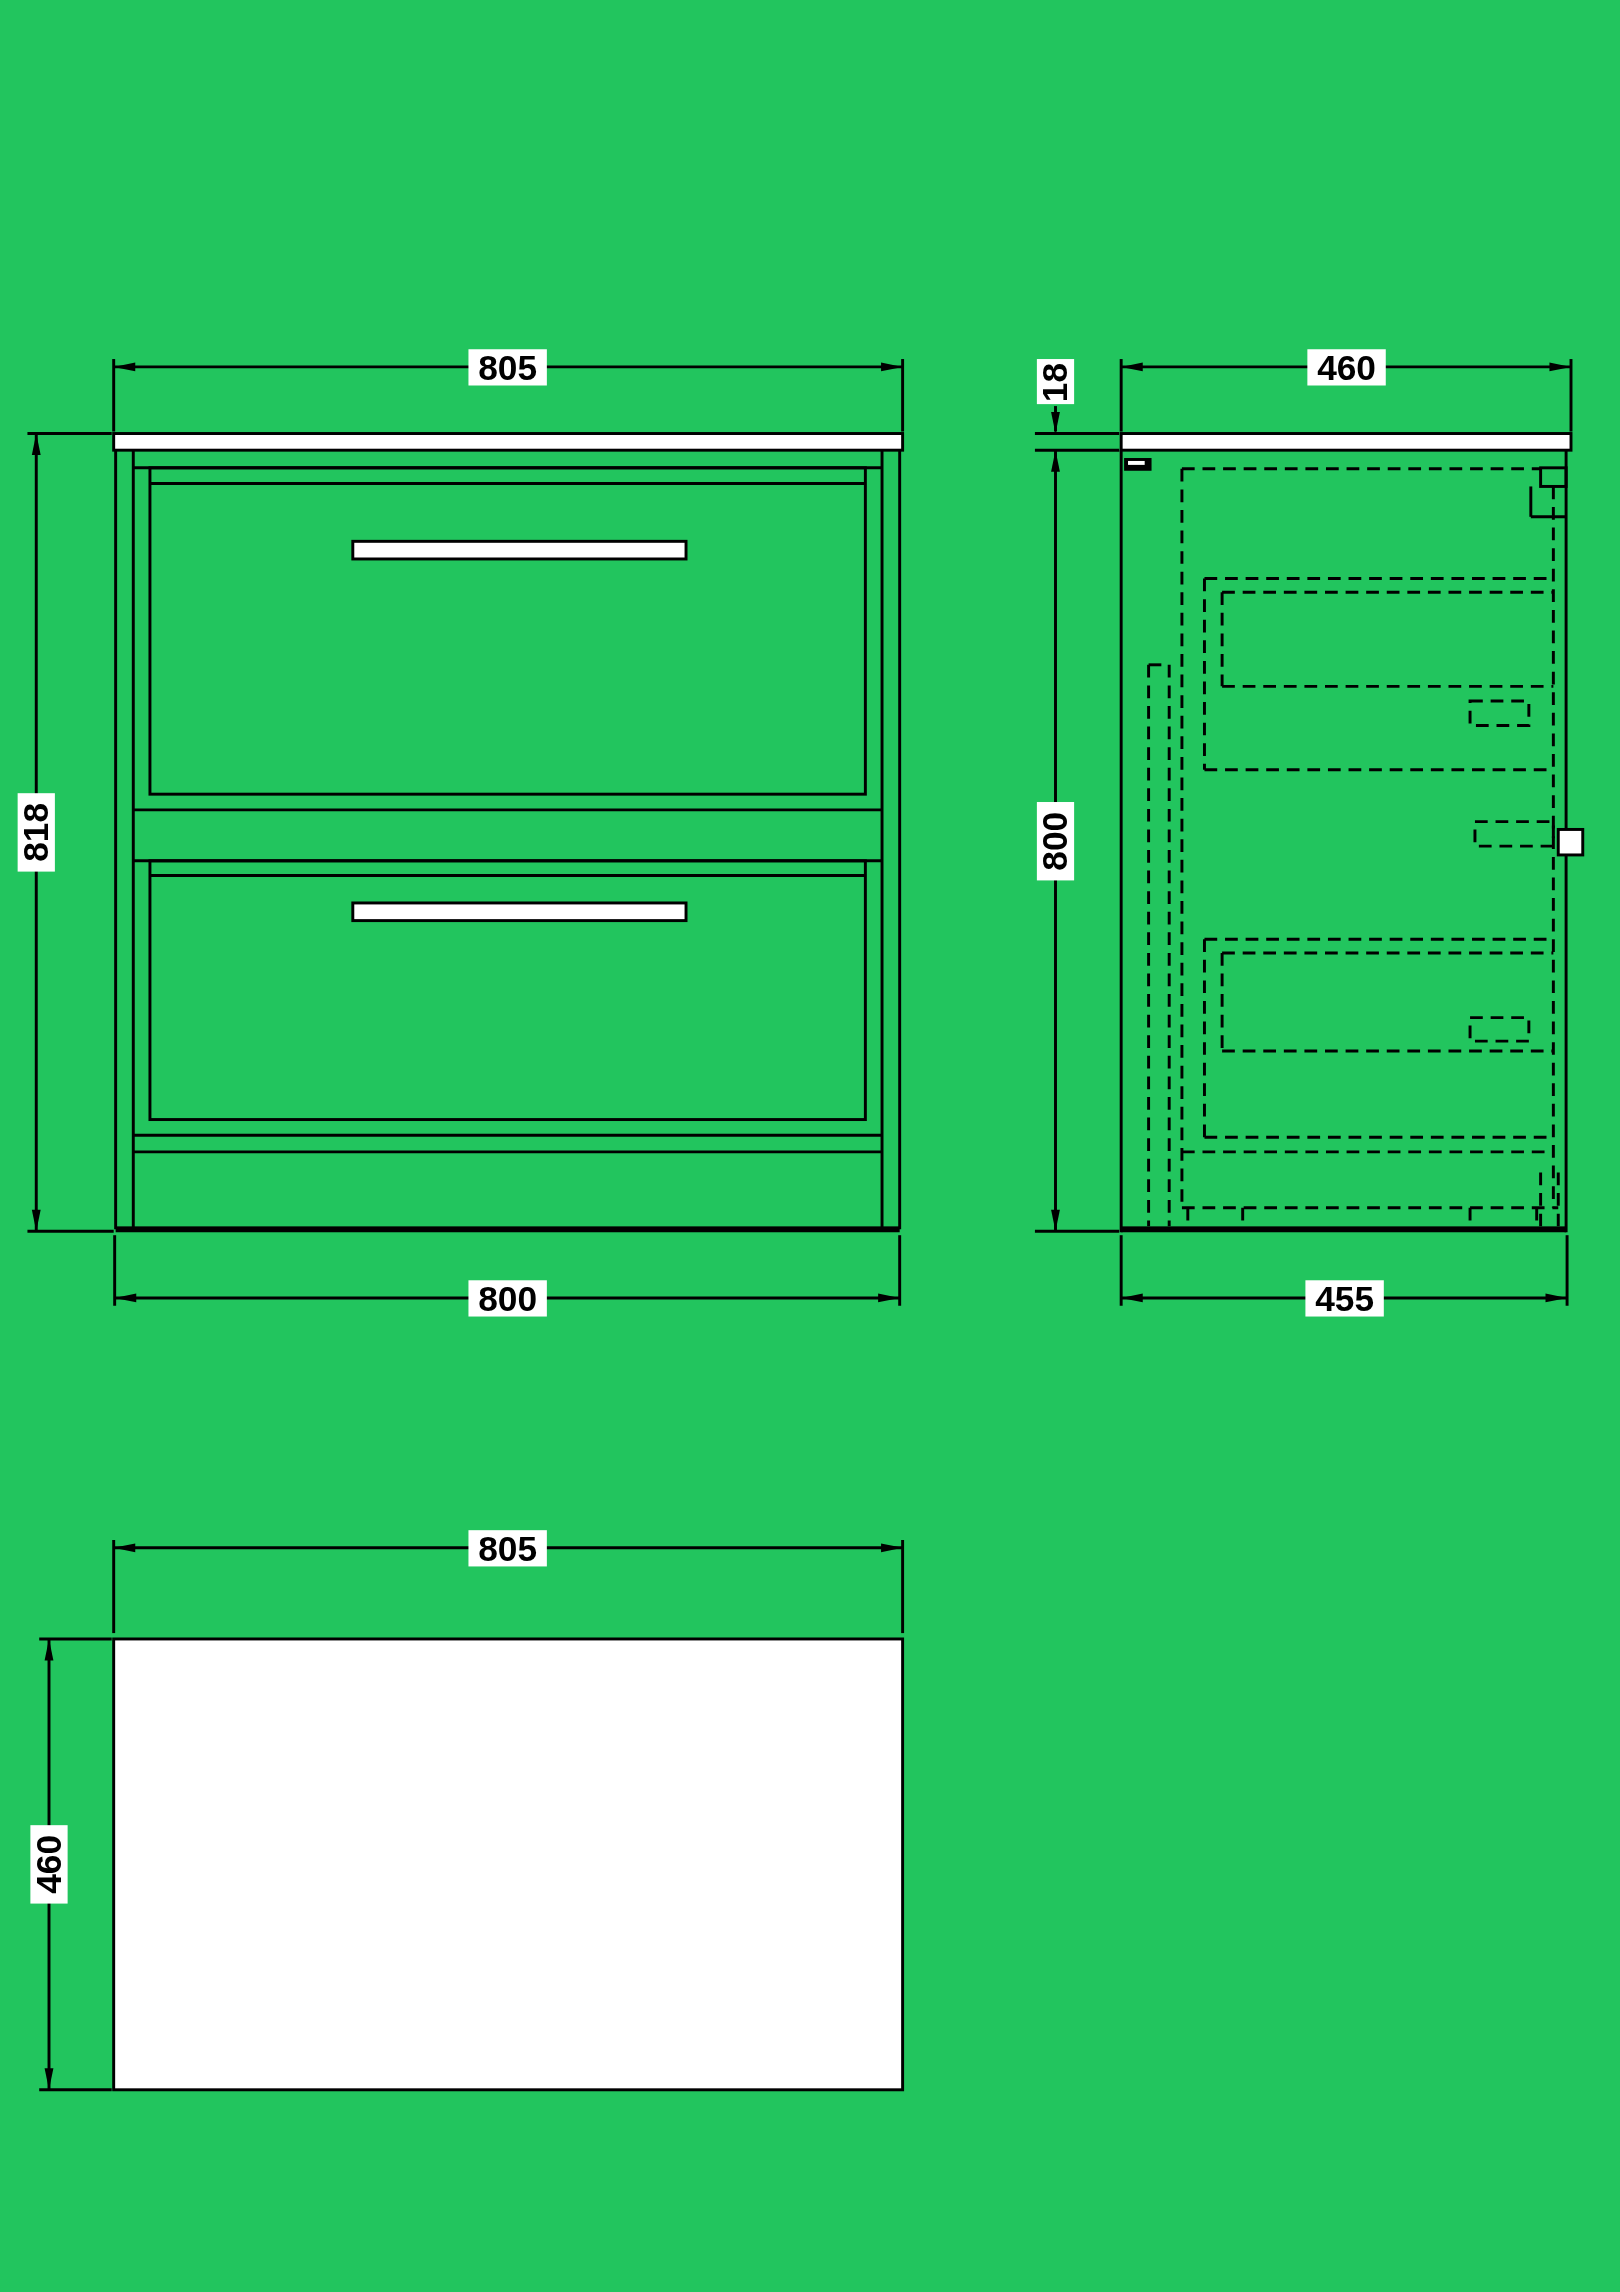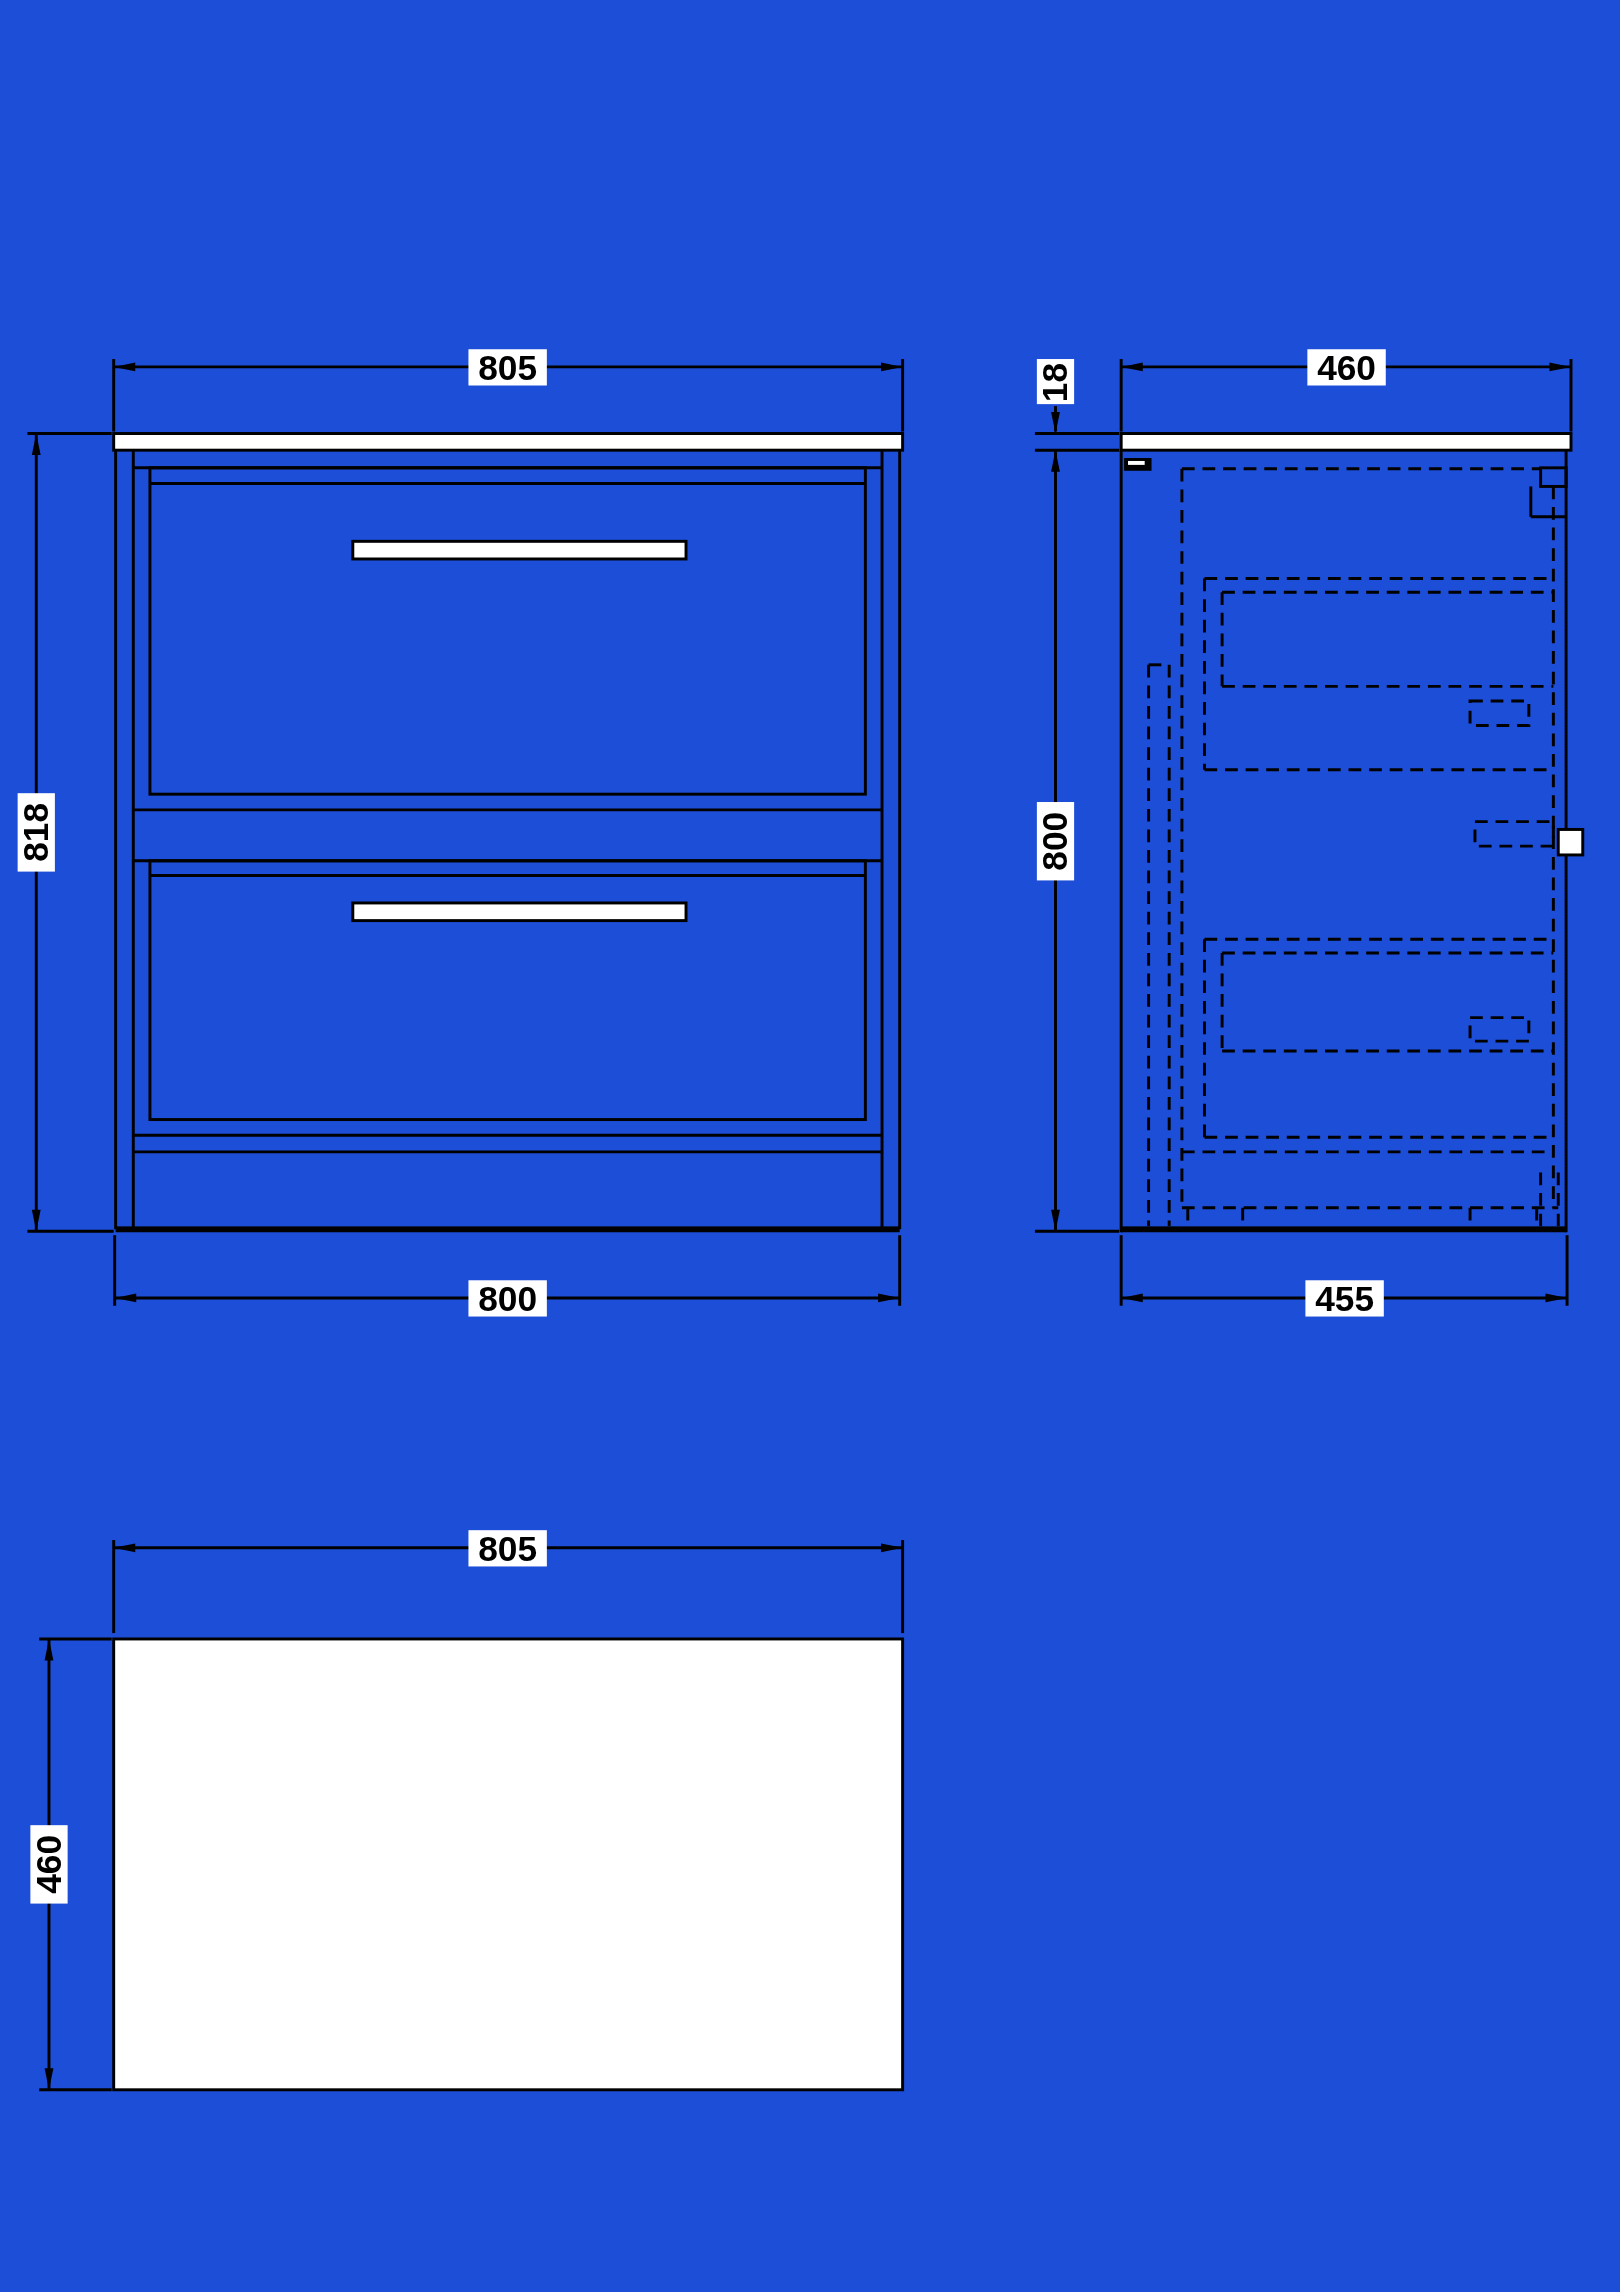--- a/index.html
+++ b/index.html
@@ -1,16 +1,16 @@
 <!DOCTYPE html>
 <html><head>
 <meta charset="utf-8">
 <style>
   html,body{margin:0;padding:0;background:#ffffff;}
-  .sheet{position:relative;width:1620px;height:2293px;background:#1d4ed8;overflow:hidden;}
+  .sheet{position:relative;width:1620px;height:2293px;background:#22c55e;overflow:hidden;}
   svg{display:block;}
   svg text{font-family:"Liberation Sans","DejaVu Sans",sans-serif;font-weight:700;font-size:36px;fill:#000;}
 </style>
 </head>
 <body>
 
 <div class="sheet">
 <svg width="1620" height="2293" viewBox="0 0 1653 2339" xmlns="http://www.w3.org/2000/svg">
 
   <g stroke="#000" stroke-width="3" fill="none">

